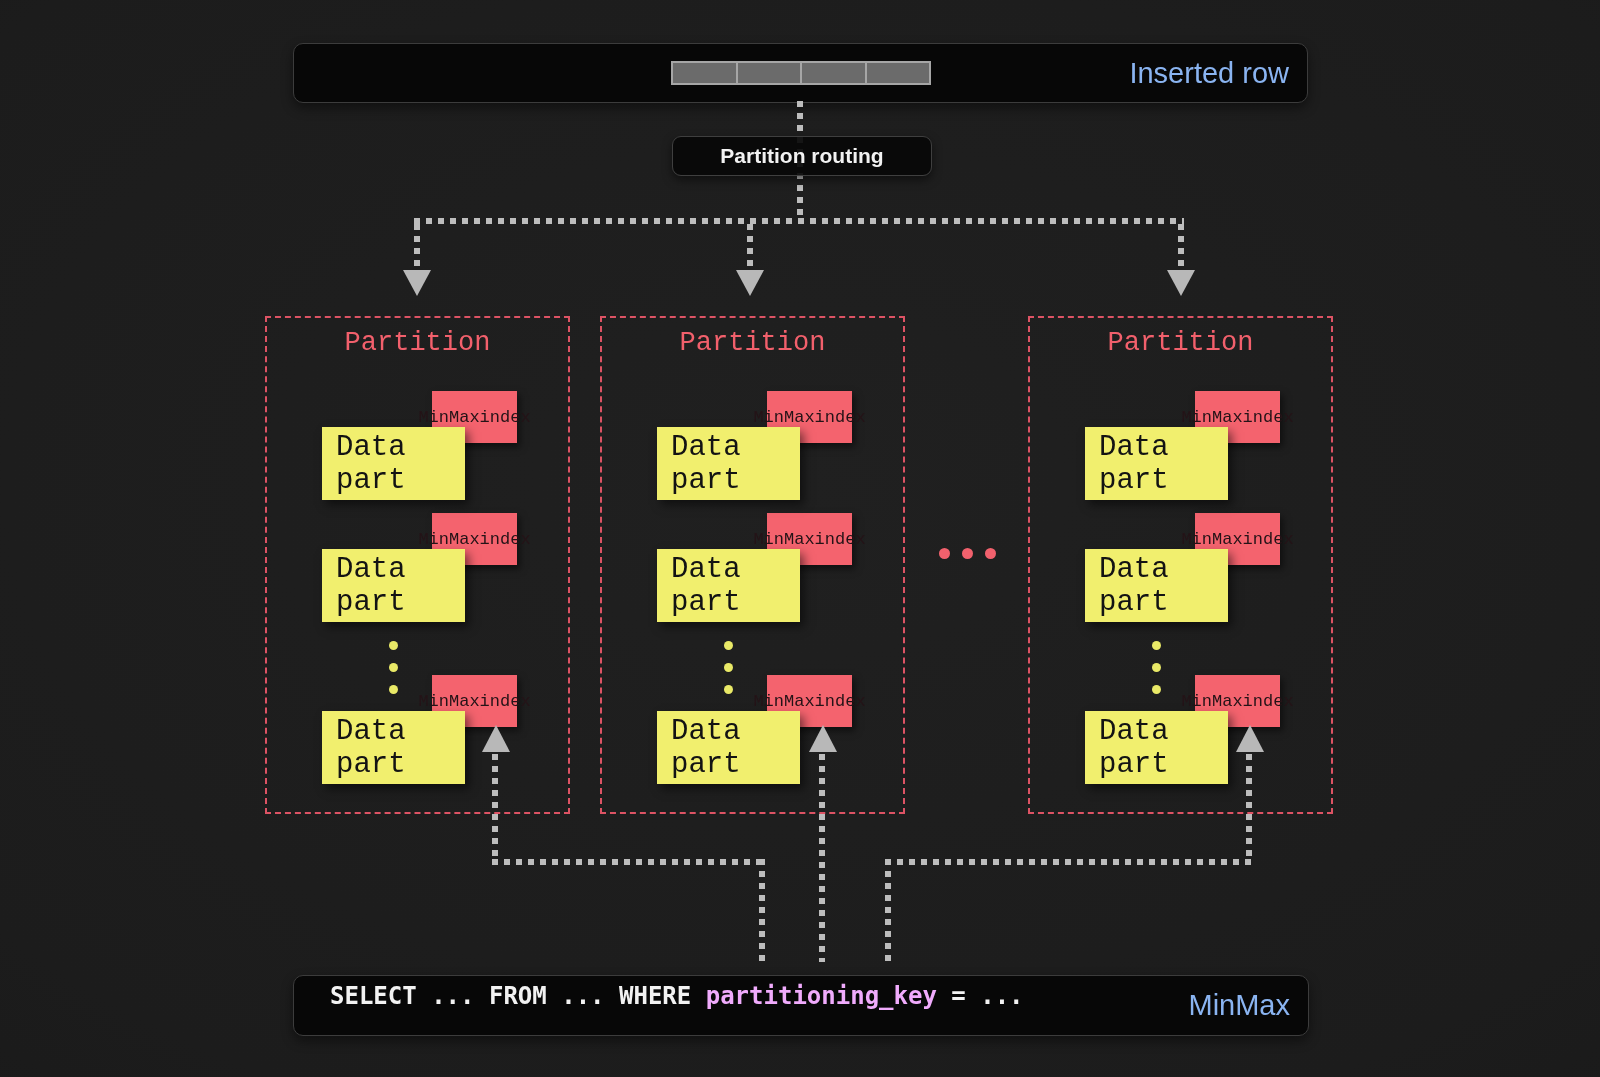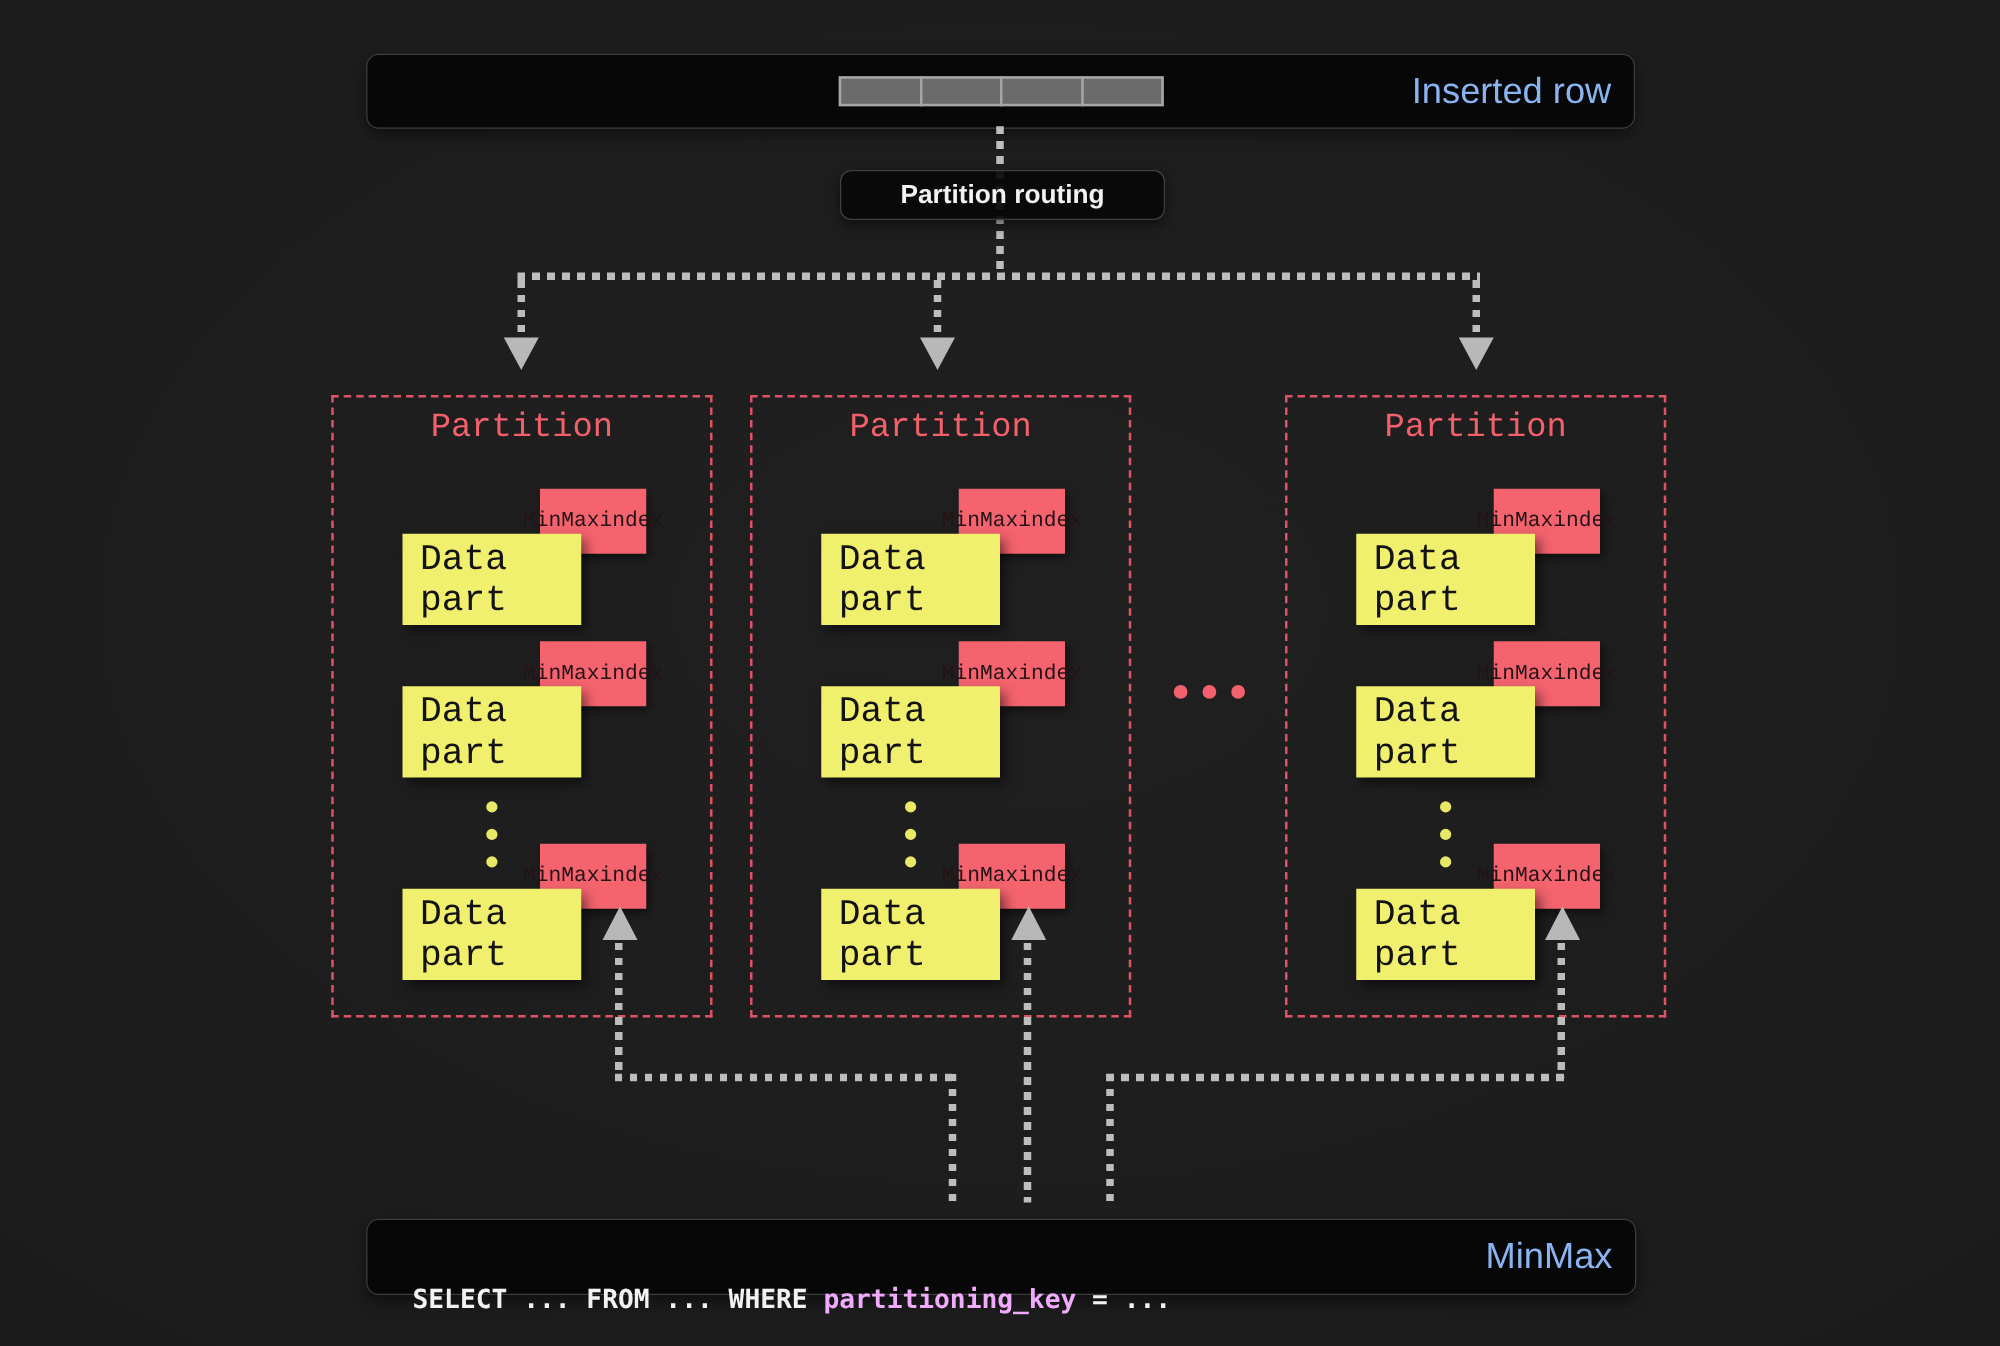--- a/index.html
+++ b/index.html
@@ -74,22 +74,22 @@
   .tag-r3{top:357px;} .part-r3{top:393px;}
 
   .vdots{position:absolute;left:122px;top:323px;display:flex;flex-direction:column;gap:13px;z-index:1;}
   .vdots .d{width:9px;height:9px;border-radius:50%;background:#e9e967;}
 
   .hdots{position:absolute;left:939px;top:548px;display:flex;gap:12px;z-index:2;}
   .hdots .d{width:11px;height:11px;border-radius:50%;background:#f2616d;}
 
   
   .code{
-    position:absolute;left:36px;top:16px;height:100%;display:flex;align-items:flex-end;
-    font-family:"DejaVu Sans Mono", monospace;font-weight:bold;font-size:21px;color:#f2f2f2;
+    position:absolute;left:36px;top:6px;height:100%;display:flex;align-items:flex-start;
+    font-family:"DejaVu Sans Mono", monospace;font-weight:bold;font-size:24px;color:#f2f2f2;
     white-space:pre;
   }
   .code .key{color:#f0abfc;}
 </style>
 </head>
 <body>
 
 <div class="stage">
 
   <div class="bigbox top">

